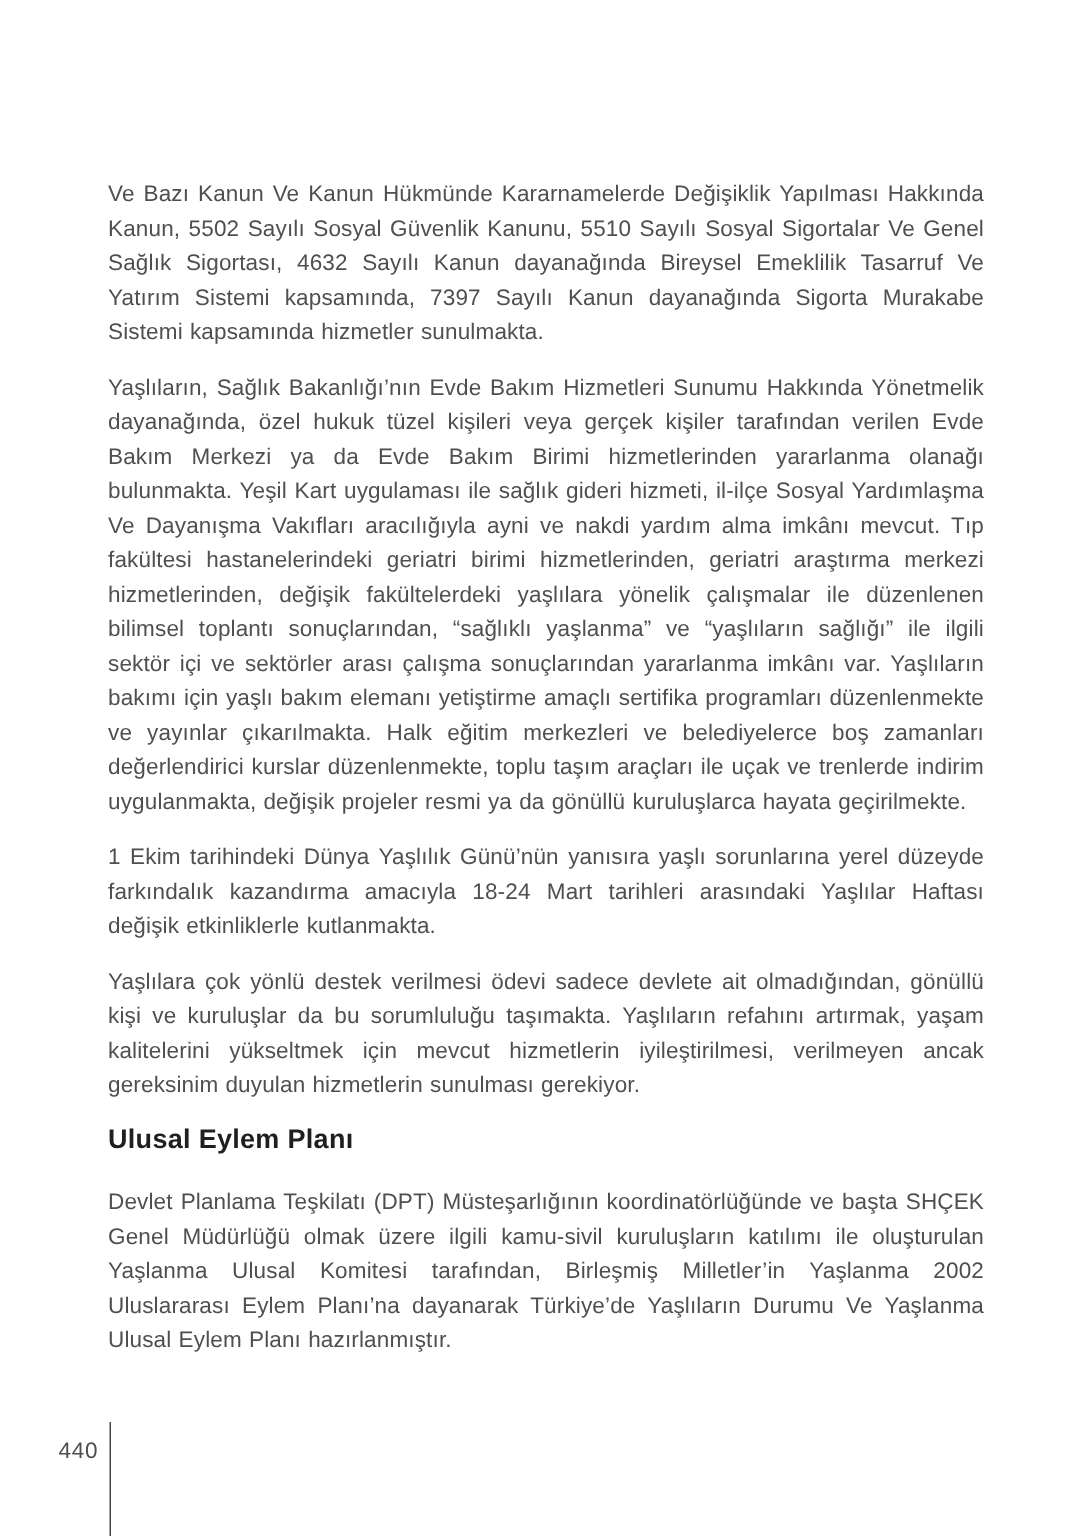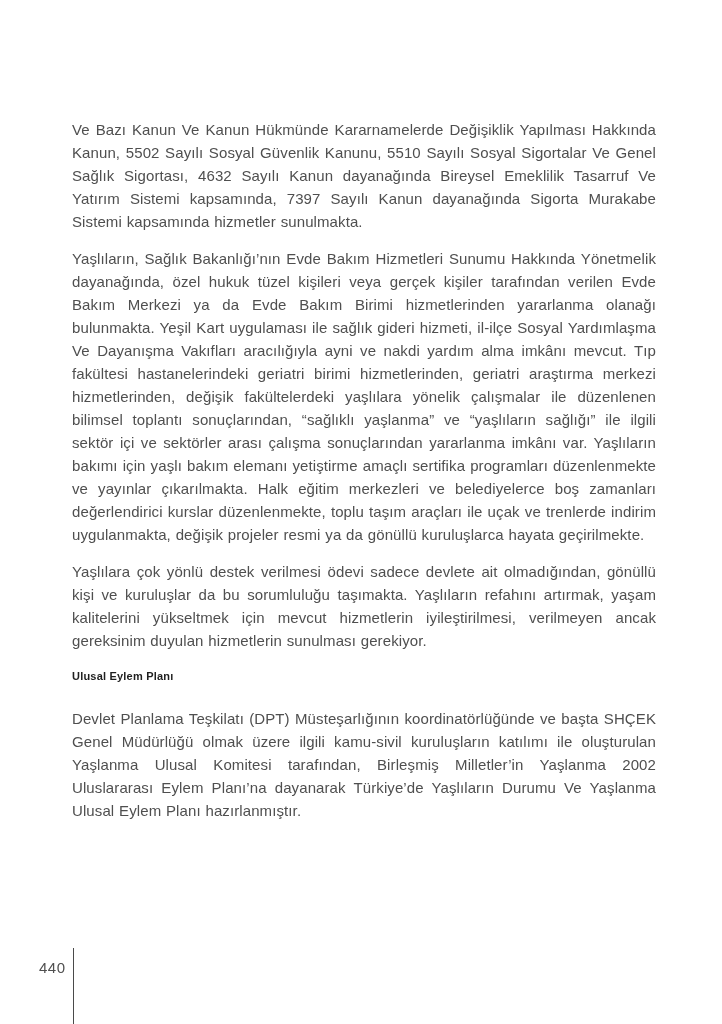--- a/index.html
+++ b/index.html
@@ -25,21 +25,21 @@
     line-height: 23px;
     text-align: justify;
     letter-spacing: 0.1px;
     word-spacing: 0.5px;
   }
   .content p {
     margin: 0 0 14px 0;
   }
   .content h2 {
     margin: 9px 0 21px 0;
-    font-size: 11px;
+    font-size: 18px;
     line-height: 20px;
     font-weight: bold;
     color: #1f1f1f;
     text-align: left;
     letter-spacing: 0.2px;
     word-spacing: normal;
   }
   .page-number {
     position: absolute;
     left: 39px;
@@ -59,20 +59,21 @@
   }
 </style>
 </head>
 <body>
 
 <div class="page">
 
   <main class="content">
     <p>Ve Bazı Kanun Ve Kanun Hükmünde Kararnamelerde Değişiklik Yapılması Hakkında Kanun, 5502 Sayılı Sosyal Güvenlik Kanunu, 5510 Sayılı Sosyal Sigortalar Ve Genel Sağlık Sigortası, 4632 Sayılı Kanun dayanağında Bireysel Emeklilik Tasarruf Ve Yatırım Sistemi kapsamında, 7397 Sayılı Kanun dayanağında Sigorta Murakabe Sistemi kapsamında hizmetler sunulmakta.</p>
     <p>Yaşlıların, Sağlık Bakanlığı’nın Evde Bakım Hizmetleri Sunumu Hakkında Yönetmelik dayanağında, özel hukuk tüzel kişileri veya gerçek kişiler tarafından verilen Evde Bakım Merkezi ya da Evde Bakım Birimi hizmetlerinden yararlanma olanağı bulunmakta. Yeşil Kart uygulaması ile sağlık gideri hizmeti, il-ilçe Sosyal Yardımlaşma Ve Dayanışma Vakıfları aracılığıyla ayni ve nakdi yardım alma imkânı mevcut. Tıp fakültesi hastanelerindeki geriatri birimi hizmetlerinden, geriatri araştırma merkezi hizmetlerinden, değişik fakültelerdeki yaşlılara yönelik çalışmalar ile düzenlenen bilimsel toplantı sonuçlarından, “sağlıklı yaşlanma” ve “yaşlıların sağlığı” ile ilgili sektör içi ve sektörler arası çalışma sonuçlarından yararlanma imkânı var. Yaşlıların bakımı için yaşlı bakım elemanı yetiştirme amaçlı sertifika programları düzenlenmekte ve yayınlar çıkarılmakta. Halk eğitim merkezleri ve belediyelerce boş zamanları değerlendirici kurslar düzenlenmekte, toplu taşım araçları ile uçak ve trenlerde indirim uygulanmakta, değişik projeler resmi ya da gönüllü kuruluşlarca hayata geçirilmekte.</p>
+    <p>1 Ekim tarihindeki Dünya Yaşlılık Günü’nün yanısıra yaşlı sorunlarına yerel düzeyde farkındalık kazandırma amacıyla 18-24 Mart tarihleri arasındaki Yaşlılar Haftası değişik etkinliklerle kutlanmakta.</p>
     <p>Yaşlılara çok yönlü destek verilmesi ödevi sadece devlete ait olmadığından, gönüllü kişi ve kuruluşlar da bu sorumluluğu taşımakta. Yaşlıların refahını artırmak, yaşam kalitelerini yükseltmek için mevcut hizmetlerin iyileştirilmesi, verilmeyen ancak gereksinim duyulan hizmetlerin sunulması gerekiyor.</p>
 
     <h2>Ulusal Eylem Planı</h2>
 
     <p>Devlet Planlama Teşkilatı (DPT) Müsteşarlığının koordinatörlüğünde ve başta SHÇEK Genel Müdürlüğü olmak üzere ilgili kamu-sivil kuruluşların katılımı ile oluşturulan Yaşlanma Ulusal Komitesi tarafından, Birleşmiş Milletler’in Yaşlanma 2002 Uluslararası Eylem Planı’na dayanarak Türkiye’de Yaşlıların Durumu Ve Yaşlanma Ulusal Eylem Planı hazırlanmıştır.</p>
   </main>
 
   <footer>
     <span class="page-number">440</span>
     <span class="footer-rule"></span>

